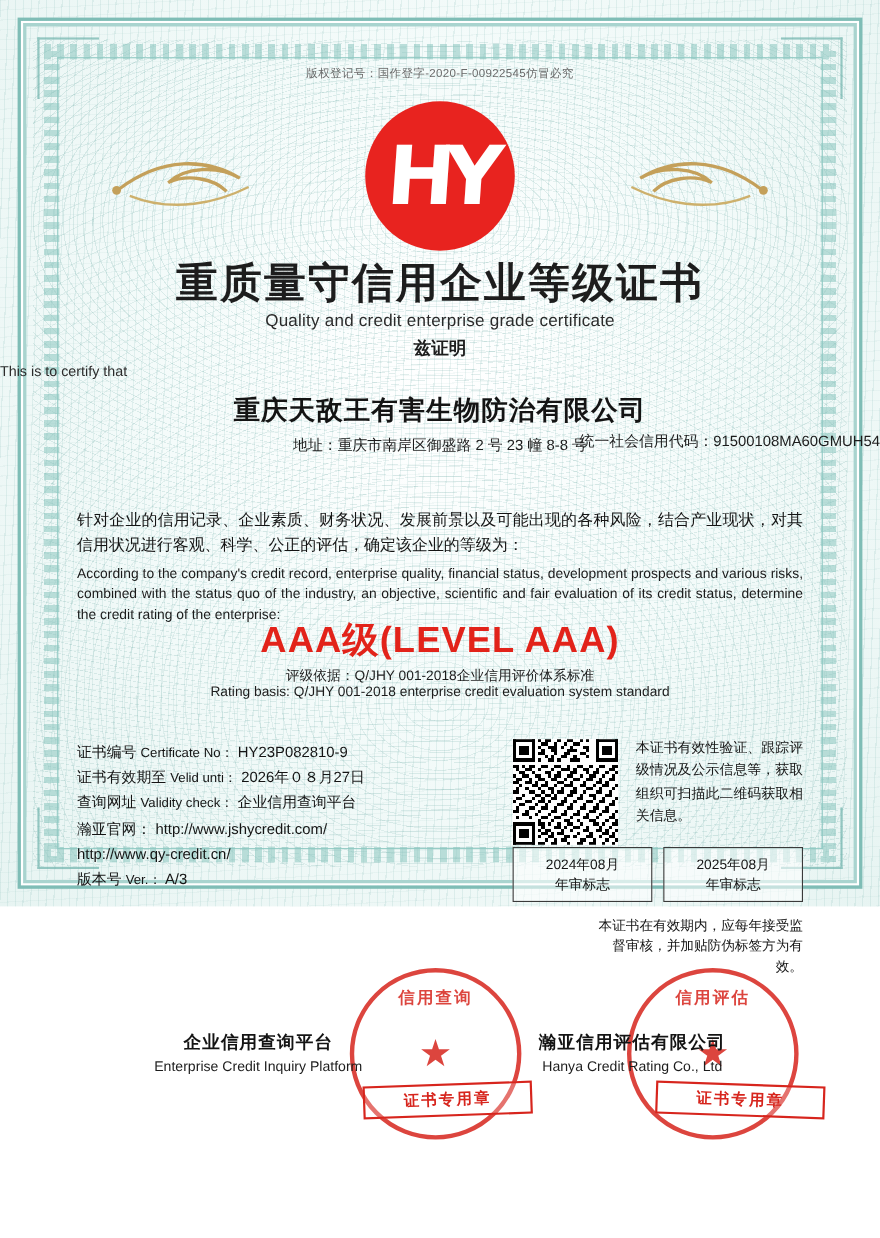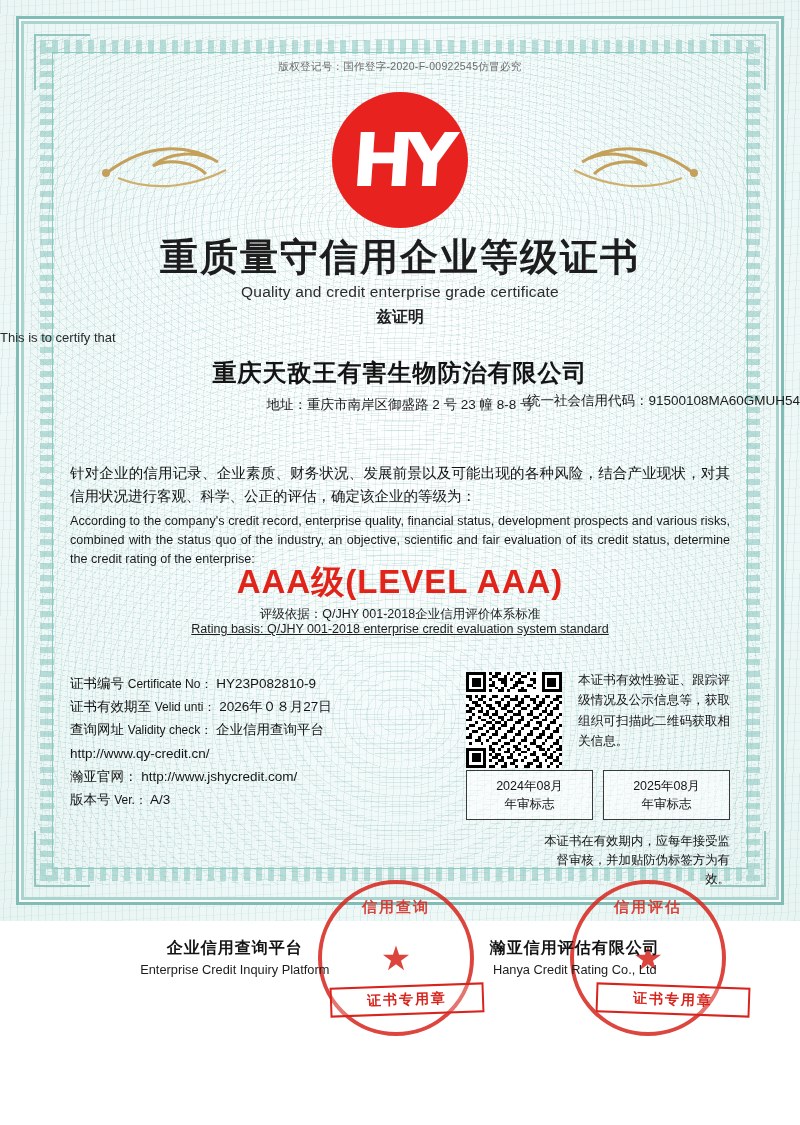--- a/index.html
+++ b/index.html
@@ -4,21 +4,21 @@
 <style>
   html,body{margin:0;padding:0;}
   body{
     width:800px;height:1125px;
     background:#ffffff;
     font-family:"Liberation Sans", sans-serif;
     overflow:hidden;
   }
   .cert{
     position:relative;
-    width:800px;height:921px;
+    width:800px;height:824px;
     box-sizing:border-box;
     background:
       radial-gradient(ellipse at 50% 42%, #ffffff 0%, #f4fbfa 45%, #e7f4f2 100%);
   }
   
   .guilloche{
     position:absolute;inset:0;
     background-image:
       repeating-linear-gradient(92deg, rgba(120,180,175,0.16) 0px, rgba(120,180,175,0.16) 1px, transparent 1px, transparent 7px),
       repeating-linear-gradient(-3deg, rgba(150,195,190,0.10) 0px, rgba(150,195,190,0.10) 1px, transparent 1px, transparent 9px);
@@ -130,21 +130,21 @@
   .level{
     position:absolute;top:560px;left:0;right:0;text-align:center;
     font-size:33px;font-weight:bold;color:#e2231a;letter-spacing:1px;
   }
   .basis-zh{
     position:absolute;top:606px;left:0;right:0;text-align:center;
     font-size:12.5px;color:#1c1c1c;
   }
   .basis-en{
     position:absolute;top:622px;left:0;right:0;text-align:center;
-    font-size:12.5px;color:#1c1c1c;text-decoration:underline;
+    font-size:12.5px;color:#1c1c1c;
   }
 
   .info{
     position:absolute;top:672px;left:70px;width:380px;
     font-size:13.5px;color:#141414;line-height:1.72;
   }
   .info .lbl-zh{font-weight:normal;}
   .info .lbl-en{font-size:12px;}
   .info .val{font-weight:normal;}
 
@@ -273,25 +273,25 @@
         <span class="lbl-zh">证书有效期至</span>
         <span class="lbl-en">Velid unti：</span>
         <span class="val">2026年０８月27日</span>
       </div>
       <div>
         <span class="lbl-zh">查询网址</span>
         <span class="lbl-en">Validity check：</span>
         <span class="val">企业信用查询平台</span>
       </div>
       <div>
-        <span class="val">http://www.qy-credit.cn/</span>
-      </div>
-      <div>
         <span class="lbl-zh">瀚亚官网</span><span class="lbl-zh">：</span>
         <span class="val">http://www.jshycredit.com/</span>
+      </div>
+      <div>
+        <span class="val">http://www.qy-credit.cn/</span>
       </div>
       <div>
         <span class="lbl-zh">版本号</span>
         <span class="lbl-en">Ver.：</span>
         <span class="val">A/3</span>
       </div>
     </div>
 
     <div class="qr">
       <svg width="96" height="96" viewBox="0 0 33 33" shape-rendering="crispEdges">

